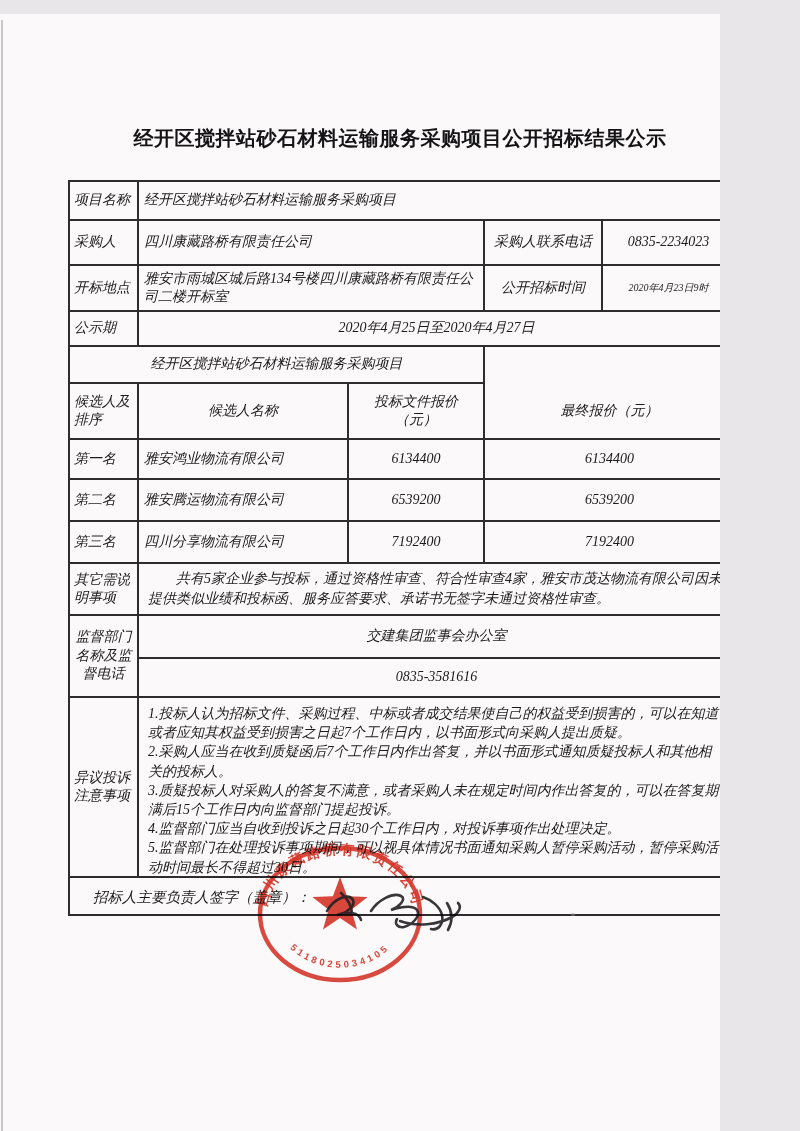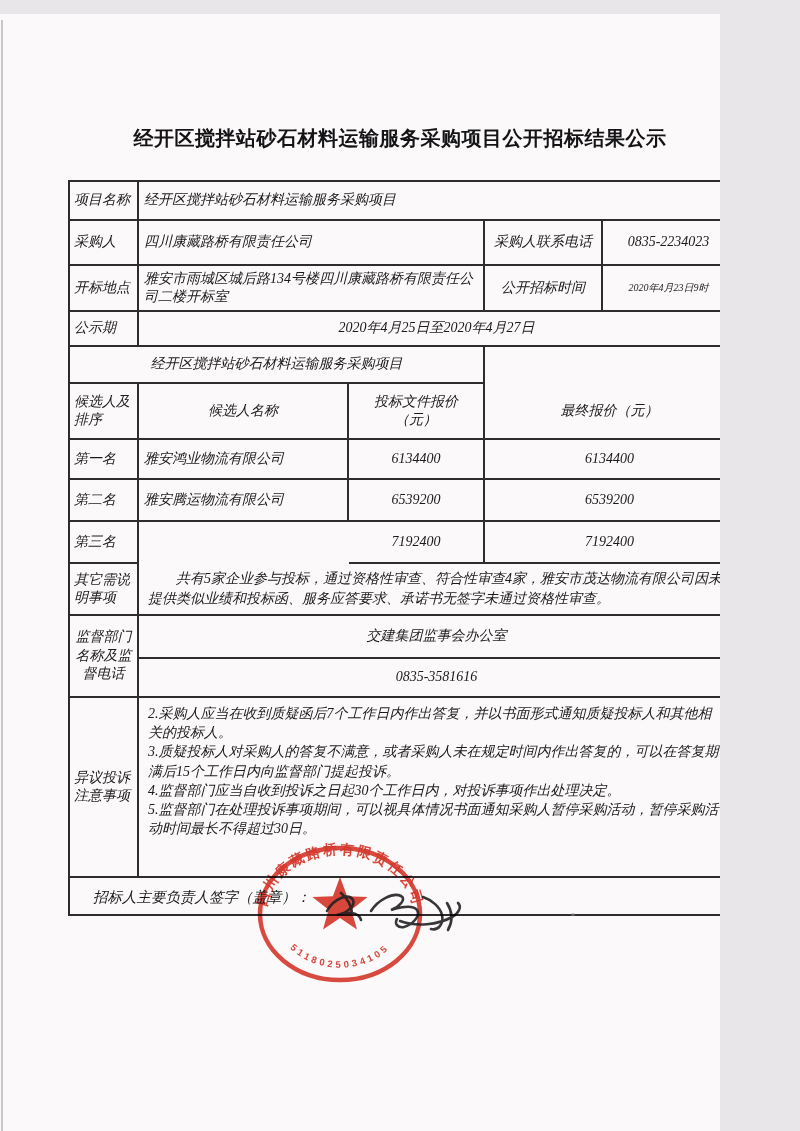--- a/index.html
+++ b/index.html
@@ -125,32 +125,34 @@
     <div class="cell" style="grid-area:7/2/8/3">雅安鸿业物流有限公司</div>
     <div class="cell ctr" style="grid-area:7/3/8/4">6134400</div>
     <div class="cell ctr ce" style="grid-area:7/4/8/6">6134400</div>
 
     <div class="cell lab" style="grid-area:8/1/9/2">第二名</div>
     <div class="cell" style="grid-area:8/2/9/3">雅安腾运物流有限公司</div>
     <div class="cell ctr" style="grid-area:8/3/9/4">6539200</div>
     <div class="cell ctr ce" style="grid-area:8/4/9/6">6539200</div>
 
     <div class="cell lab" style="grid-area:9/1/10/2">第三名</div>
+    <div class="cell" style="grid-area:9/2/10/3">四川分享物流有限公司</div>
     <div class="cell ctr" style="grid-area:9/3/10/4">7192400</div>
     <div class="cell ctr ce" style="grid-area:9/4/10/6">7192400</div>
 
     <div class="cell lab" style="grid-area:10/1/11/2">其它需说明事项</div>
     <div class="cell ce note-text" style="grid-area:10/2/11/6">共有5家企业参与投标，通过资格性审查、符合性审查4家，雅安市茂达物流有限公司因未提供类似业绩和投标函、服务应答要求、承诺书无签字未通过资格性审查。</div>
 
     <div class="cell lab sup-lab" style="grid-area:11/1/13/2">监督部门名称及监督电话</div>
     <div class="cell ctr ce" style="grid-area:11/2/12/6">交建集团监事会办公室</div>
     <div class="cell ctr ce" style="grid-area:12/2/13/6">0835-3581616</div>
 
     <div class="cell lab" style="grid-area:13/1/14/2">异议投诉注意事项</div>
     <div class="cell ce obj-wrap" style="grid-area:13/2/14/6">
+      <div>1.投标人认为招标文件、采购过程、中标或者成交结果使自己的权益受到损害的，可以在知道或者应知其权益受到损害之日起7个工作日内，以书面形式向采购人提出质疑。</div>
       <div>2.采购人应当在收到质疑函后7个工作日内作出答复，并以书面形式通知质疑投标人和其他相关的投标人。</div>
       <div>3.质疑投标人对采购人的答复不满意，或者采购人未在规定时间内作出答复的，可以在答复期满后15个工作日内向监督部门提起投诉。</div>
       <div>4.监督部门应当自收到投诉之日起30个工作日内，对投诉事项作出处理决定。</div>
       <div>5.监督部门在处理投诉事项期间，可以视具体情况书面通知采购人暂停采购活动，暂停采购活动时间最长不得超过30日。</div>
     </div>
 
     <div class="cell ce re sign-cell" style="grid-area:14/1/15/6">招标人主要负责人签字（盖章）：</div>
   </div>
 
   <svg class="seal-svg" viewBox="230 805 280 190">

